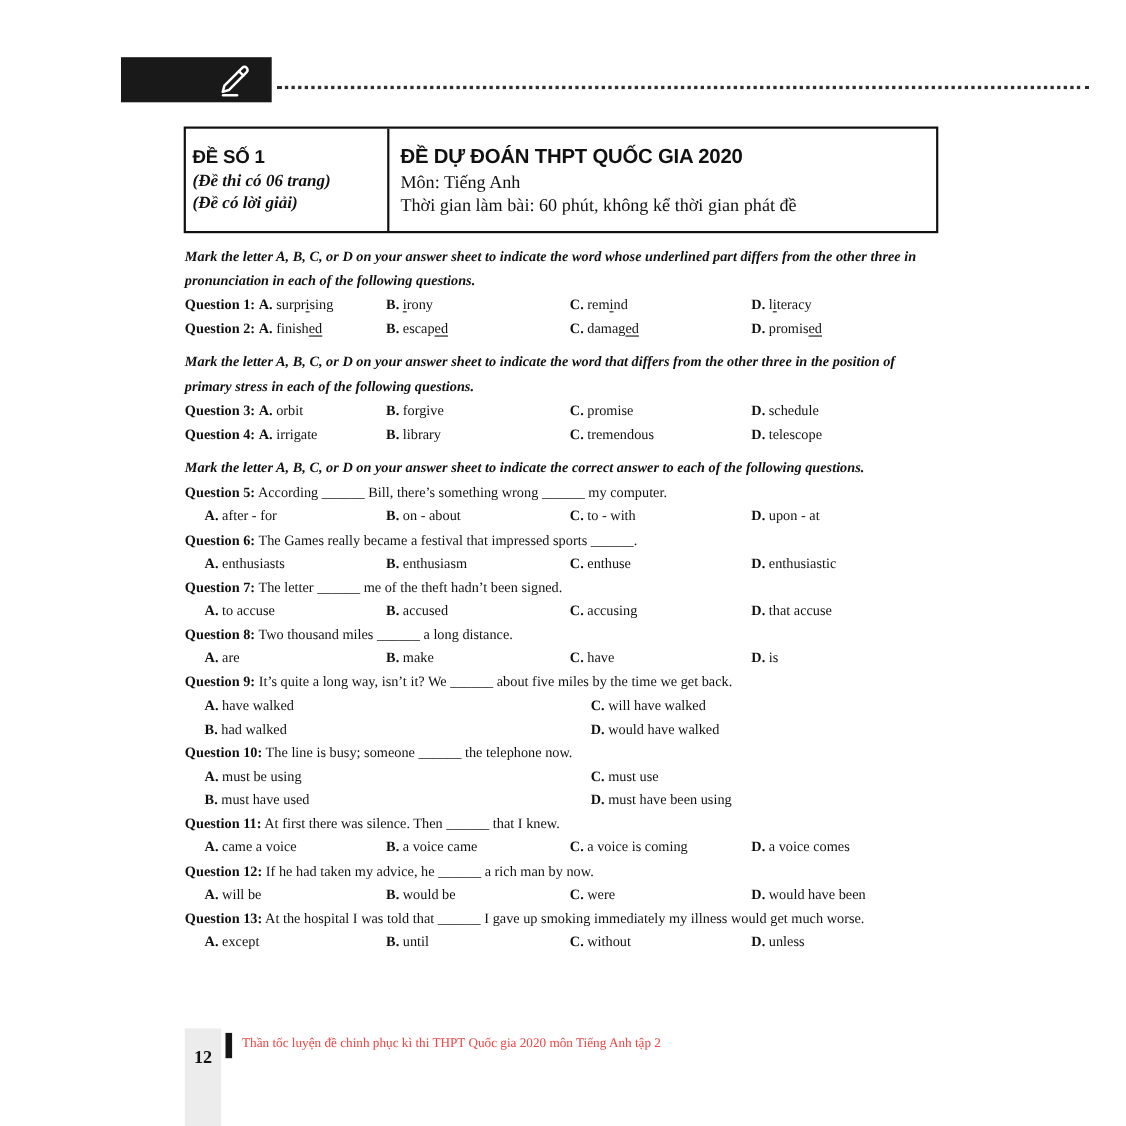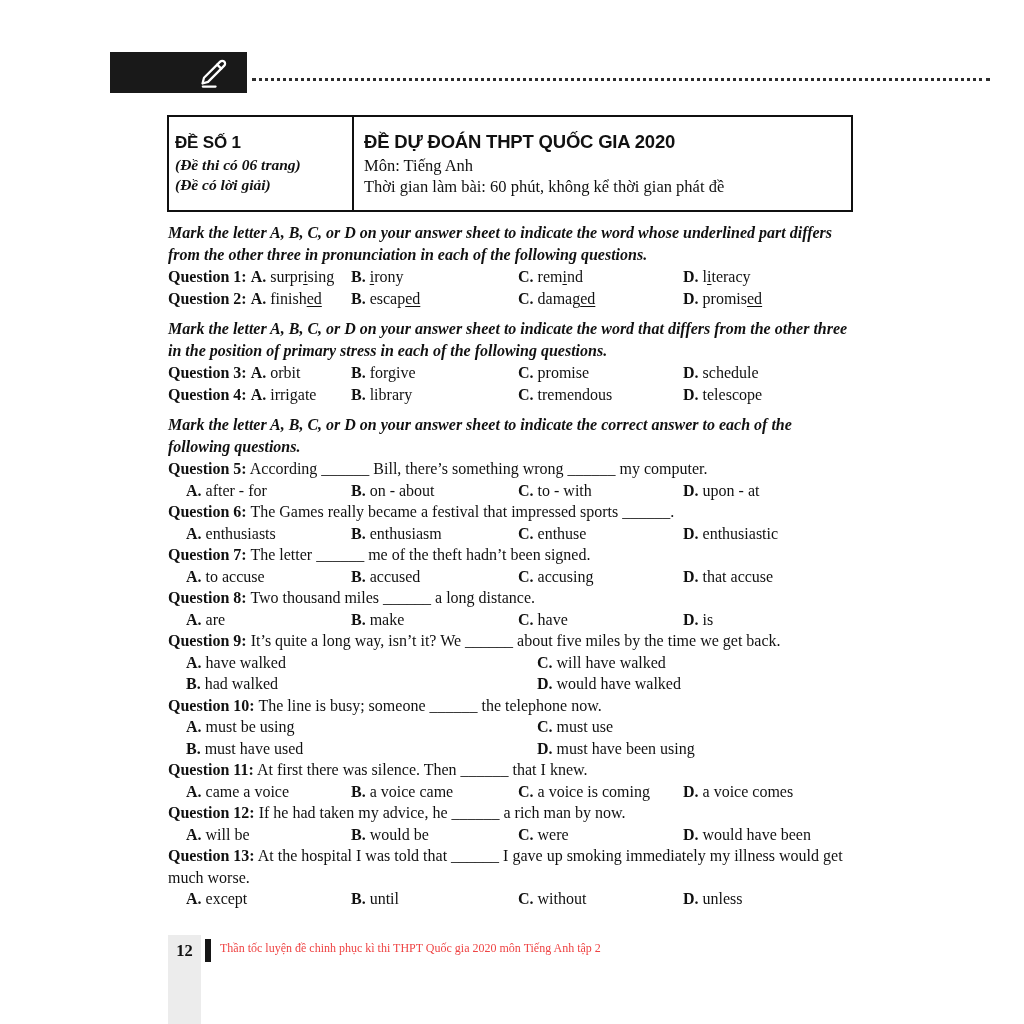--- a/index.html
+++ b/index.html
@@ -17,34 +17,34 @@
                border:2px solid #101010;box-sizing:border-box;display:flex;}
   .exam-header .cell{display:flex;flex-direction:column;justify-content:center;text-align:left;box-sizing:border-box;}
   .cell-left{width:185px;border-right:2px solid #101010;padding:4px 6px;}
   .cell-right{flex:1;padding:4px 10px;}
   .exam-number{font-family:"Liberation Sans",sans-serif;font-weight:bold;font-size:17px;letter-spacing:-.2px;line-height:1.35;}
   .exam-note{font-weight:bold;font-style:italic;font-size:15.5px;line-height:1.3;}
   .exam-title{font-family:"Liberation Sans",sans-serif;font-weight:bold;font-size:18.5px;letter-spacing:-.2px;line-height:1.4;}
   .exam-sub{font-size:16.5px;line-height:1.3;}
 
   
-  .content{position:absolute;left:168px;top:222px;width:687px;font-size:16px;line-height:21.5px;}
+  .content{position:absolute;left:168px;top:222px;width:687px;font-size:13px;line-height:21.5px;}
   .instruction{font-weight:bold;font-style:italic;margin:0;}
   .instruction + .qblock{margin-top:1px;}
   .sec-gap{margin-top:9px;}
   .qrow-inline{display:grid;grid-template-columns:183px 167px 165px 1fr;}
   .opts4{display:grid;grid-template-columns:165px 167px 165px 1fr;padding-left:18px;}
   .opts2{display:grid;grid-template-columns:330px 1fr;padding-left:18px;gap:21px;}
   .qlabel{font-weight:bold;}
   .opt b{font-weight:bold;}
   .opt u{text-decoration:underline;text-underline-offset:2px;}
 
   
   .page-strip{position:absolute;left:168px;top:935px;width:33px;height:89px;background:#ececec;
-              text-align:center;font-weight:bold;font-size:16.5px;padding-top:6px;box-sizing:border-box;}
+              text-align:center;font-weight:bold;font-size:16.5px;padding-top:16px;box-sizing:border-box;}
   .footer-bar{position:absolute;left:205px;top:939px;width:6px;height:23px;background:#161616;}
   .book-title{position:absolute;left:220px;top:941px;font-size:12px;color:#ef4444;white-space:nowrap;}
 </style>
 </head>
 <body>
 
 <div class="canvas">
 
   <div class="icon-box">
     <svg width="36" height="36" viewBox="0 0 24 24" fill="none" stroke="#ffffff" stroke-width="1.5" stroke-linecap="round" stroke-linejoin="round">

